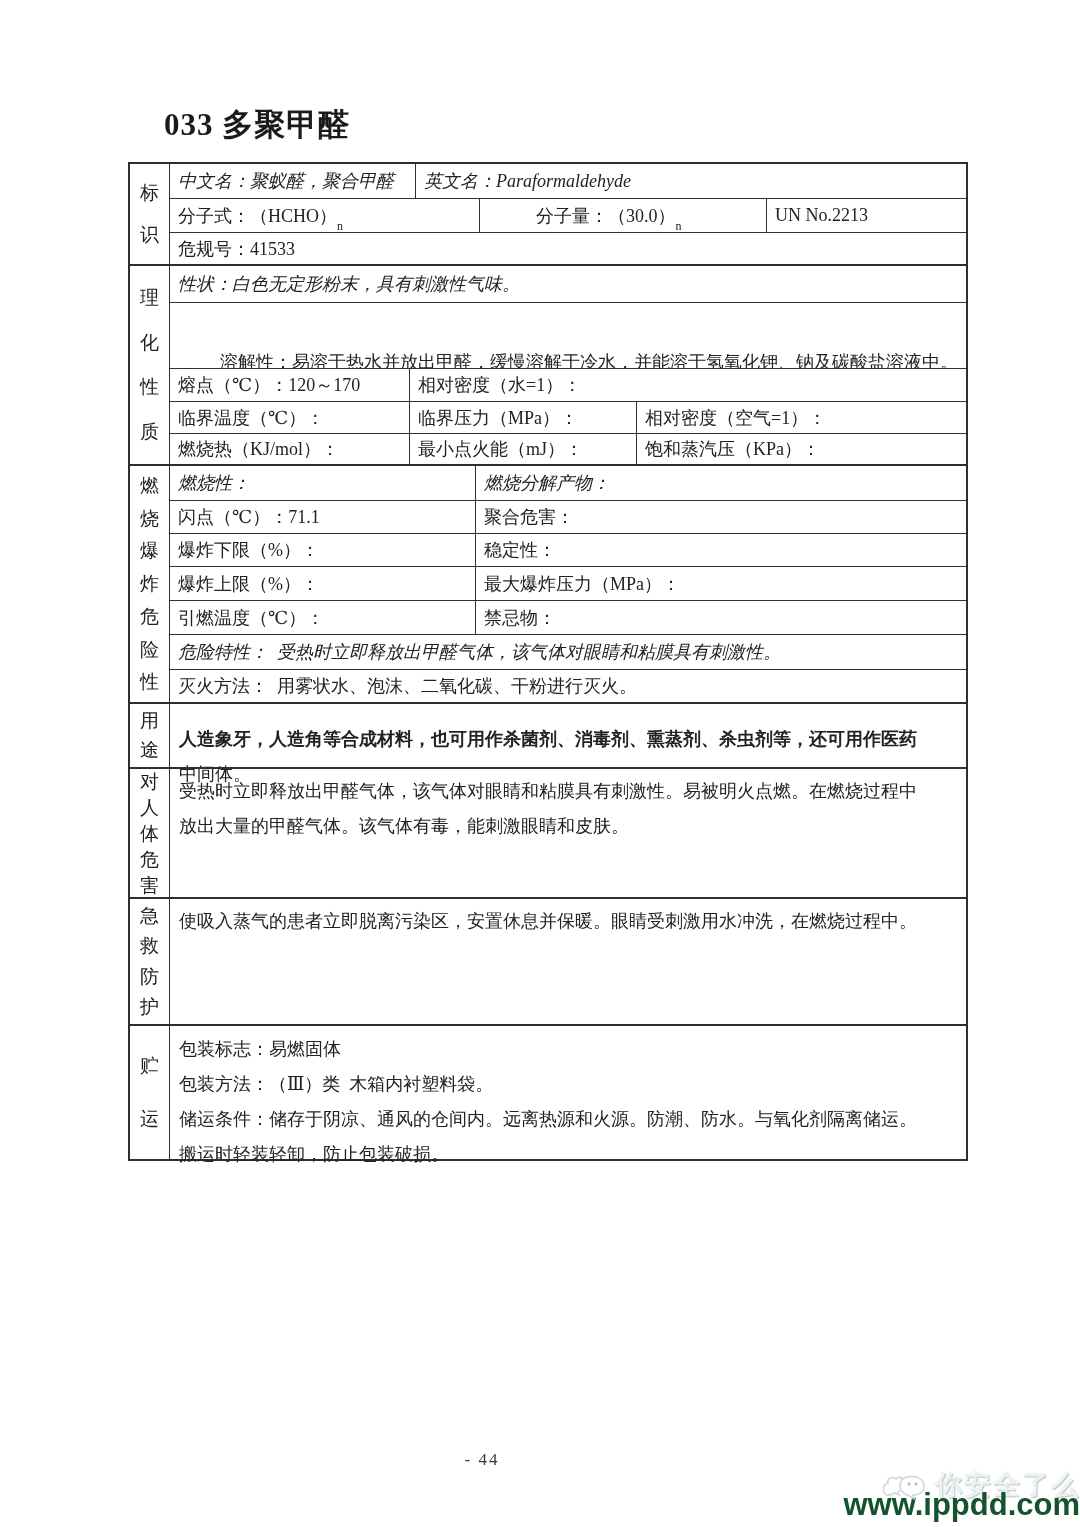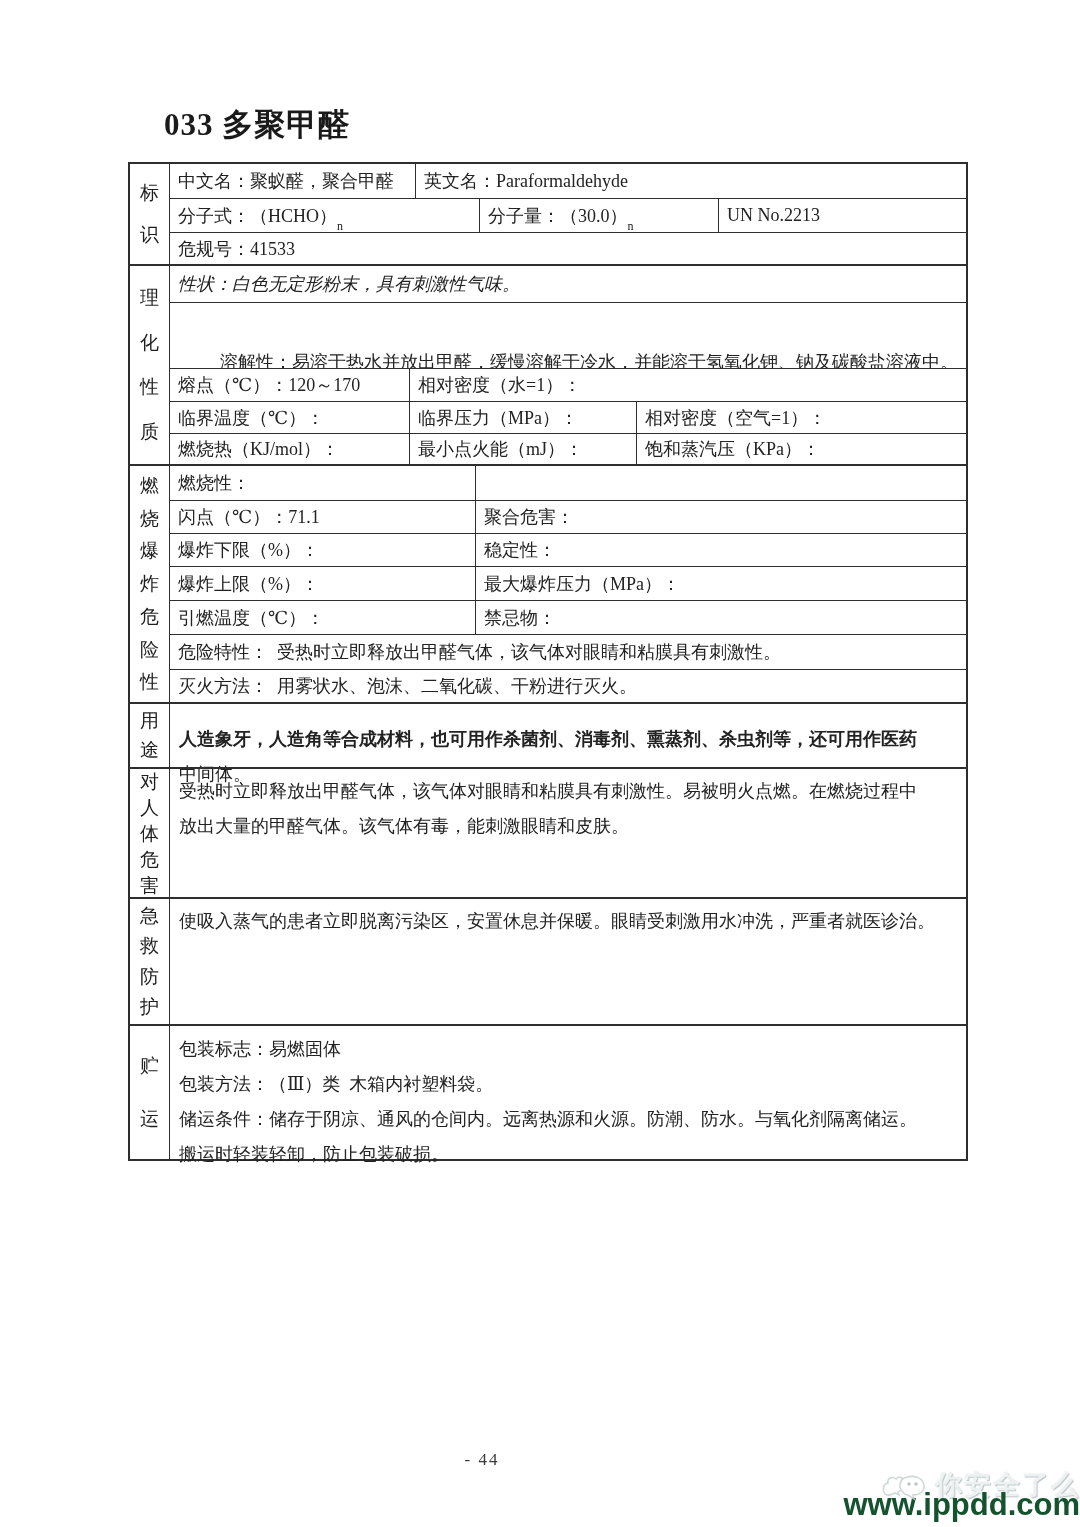--- a/index.html
+++ b/index.html
@@ -21,31 +21,31 @@
   .sec-body { flex:1; display:flex; flex-direction:column; min-width:0; }
 
   .row { display:flex; border-bottom:1px solid #2e2e2e; }
   .row:last-child { border-bottom:none; }
 
   .cell { display:flex; align-items:center; padding:0 8px; font-size:18px;
     border-right:1px solid #2e2e2e; overflow:hidden; white-space:pre-wrap; }
   .cell.last { border-right:none;text-align:right; }
   .cell.grow { flex:1; }
 
-  .h35{height:35px;} .h34{height:34px;} .h33{height:33px;} .h31{height:31px;}
+  .h35{height:35px;font-style:italic;} .h34{height:34px;} .h33{height:33px;} .h31{height:31px;}
   .h38{height:38px;font-style:italic;} .h66{height:66px;} .h30{height:30px;}
 
   .s-id{height:100px;} .s-phys{height:200px;} .s-fire{height:238px;}
   .s-use{height:65px;} .s-health{height:130px;} .s-aid{height:127px;} .s-store{height:135px;}
 
   .para { display:block; padding:2px 8px 0 9px; font-size:18px; line-height:33px;
     white-space:pre-wrap; }
   .para.pad-top { padding-top:6px; }
 
-  .w246{flex:0 0 246px;} .w310{flex:0 0 310px;} .w239{flex:0 0 239px;}
+  .w246{flex:0 0 246px;} .w310{flex:0 0 310px;} .w239{flex:0 0 239px;margin-left:48px;}
   .w240{flex:0 0 240px;} .w227{flex:0 0 227px;} .w306{flex:0 0 306px;}
 
   sub.sub-n { font-size:12px; line-height:0; align-self:flex-end; padding-bottom:6px; }
 
   .footer-page { position:absolute; top:1450px; left:0; width:964px; text-align:center;
     font-size:17px; color:#3a3a3a; letter-spacing:2px; }
 
   .watermark { position:absolute; top:1468px; right:0px; width:260px; }
   .wm-brand-row { display:flex; justify-content:flex-end; align-items:center; height:34px; }
   .wm-brand { font-family:"Liberation Sans","DejaVu Sans",sans-serif; font-size:27px; font-weight:bold;
@@ -122,20 +122,21 @@
       <span>烧</span>
       <span>爆</span>
       <span>炸</span>
       <span>危</span>
       <span>险</span>
       <span>性</span>
     </div>
     <div class="sec-body">
       <div class="row h35">
         <div class="cell w306">燃烧性：</div>
+        <div class="cell grow last">燃烧分解产物：</div>
       </div>
       <div class="row h33">
         <div class="cell w306">闪点（℃）：71.1</div>
         <div class="cell grow last">聚合危害：</div>
       </div>
       <div class="row h33">
         <div class="cell w306">爆炸下限（%）：</div>
         <div class="cell grow last">稳定性：</div>
       </div>
       <div class="row h34">
@@ -181,21 +182,21 @@
   </div>
 
   <div class="section s-aid">
     <div class="sec-label">
       <span>急</span>
       <span>救</span>
       <span>防</span>
       <span>护</span>
     </div>
     <div class="sec-body">
-      <span class="para pad-top">使吸入蒸气的患者立即脱离污染区，安置休息并保暖。眼睛受刺激用水冲洗，严重者就医诊治。</span>
+      <span class="para pad-top">使吸入蒸气的患者立即脱离污染区，安置休息并保暖。眼睛受刺激用水冲洗，在燃烧过程中。</span>
     </div>
   </div>
 
   <div class="section s-store">
     <div class="sec-label">
       <span>贮</span>
       <span>运</span>
     </div>
     <div class="sec-body">
       <span class="para" style="padding-top:7px;">包装标志：易燃固体</span>

